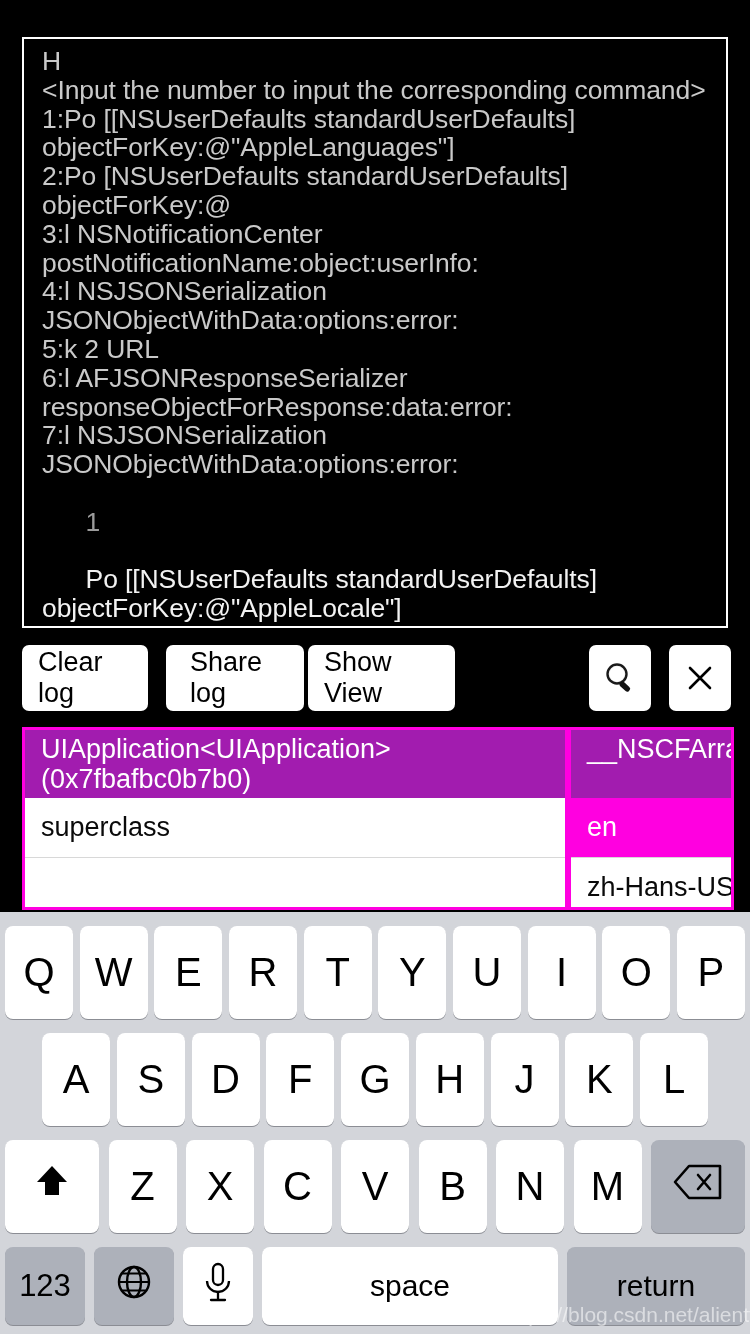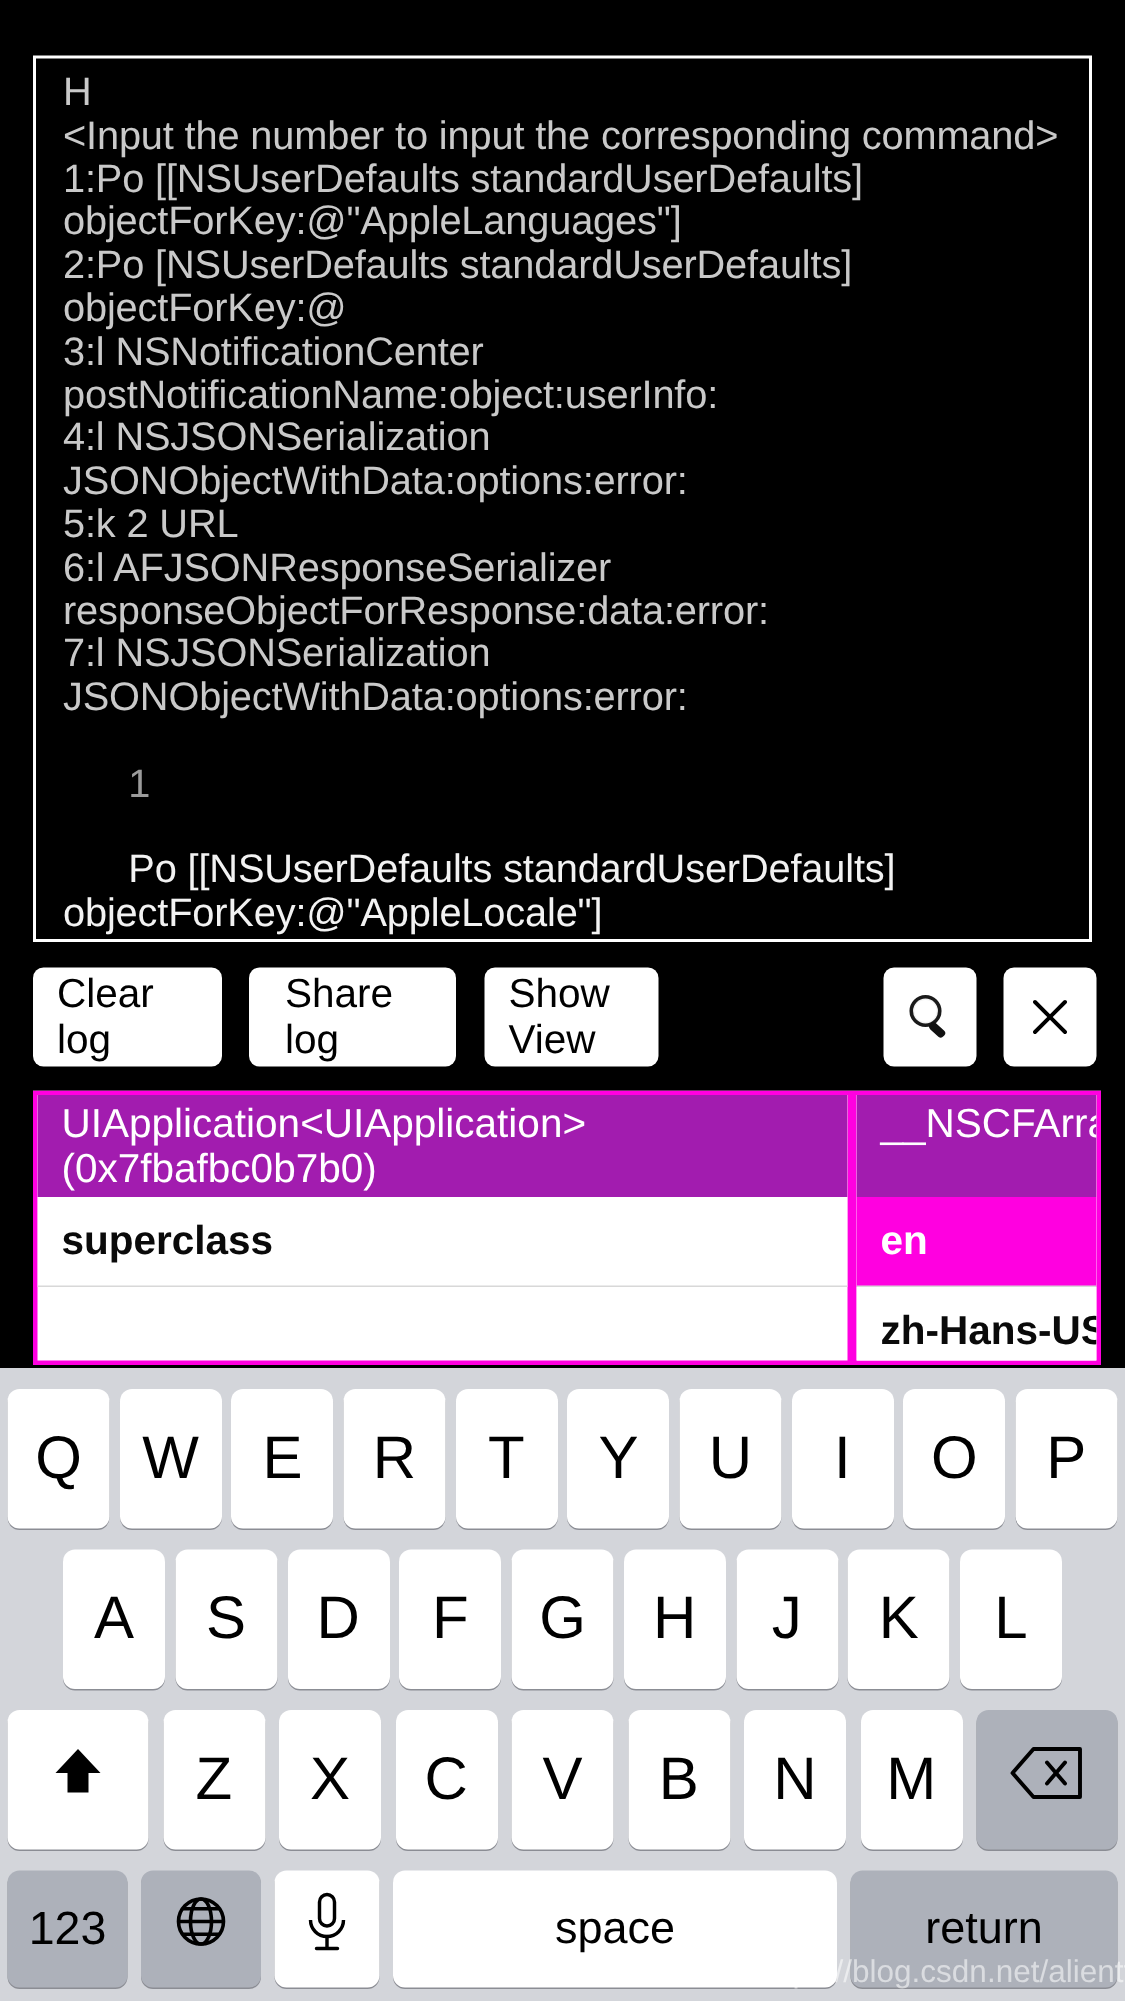--- a/index.html
+++ b/index.html
@@ -70,21 +70,21 @@
     font-family: "Liberation Sans", sans-serif;
     font-size: 27px;
     display: flex;
     align-items: center;
     justify-content: center;
     padding: 0 16px;
     cursor: pointer;
   }
   #btn-clear-log  { left: 22px;  width: 126px; }
   #btn-share-log  { left: 166px; width: 138px; padding-left: 24px; }
-  #btn-show-view  { left: 323px; width: 116px; }
+  #btn-show-view  { left: 308px; width: 147px; }
   #btn-search     { left: 589px; width: 62px; padding: 0; }
   #btn-close      { left: 669px; width: 62px; padding: 0; }
 
   #btn-search svg, #btn-close svg { display: block; }
 
   
   #inspector {
     position: absolute;
     left: 22px;
     top: 727px;
@@ -118,21 +118,21 @@
   .insp-cell.header {
     background: #a21caf;
     color: #ffffff;
     height: 68px;
     align-items: flex-start;
     padding-top: 4px;
     white-space: normal;
     line-height: 30px;
     border-bottom: none;
   }
-  .insp-cell.row  { height: 60px; font-weight: bold; }
+  .insp-cell.row  { height: 60px; }
   .insp-cell.selected { background: #ff00e0; color: #ffffff; }
 
   
   #keyboard {
     position: absolute;
     left: 0;
     top: 912px;
     width: 750px;
     height: 422px;
     background: #d3d5da;

